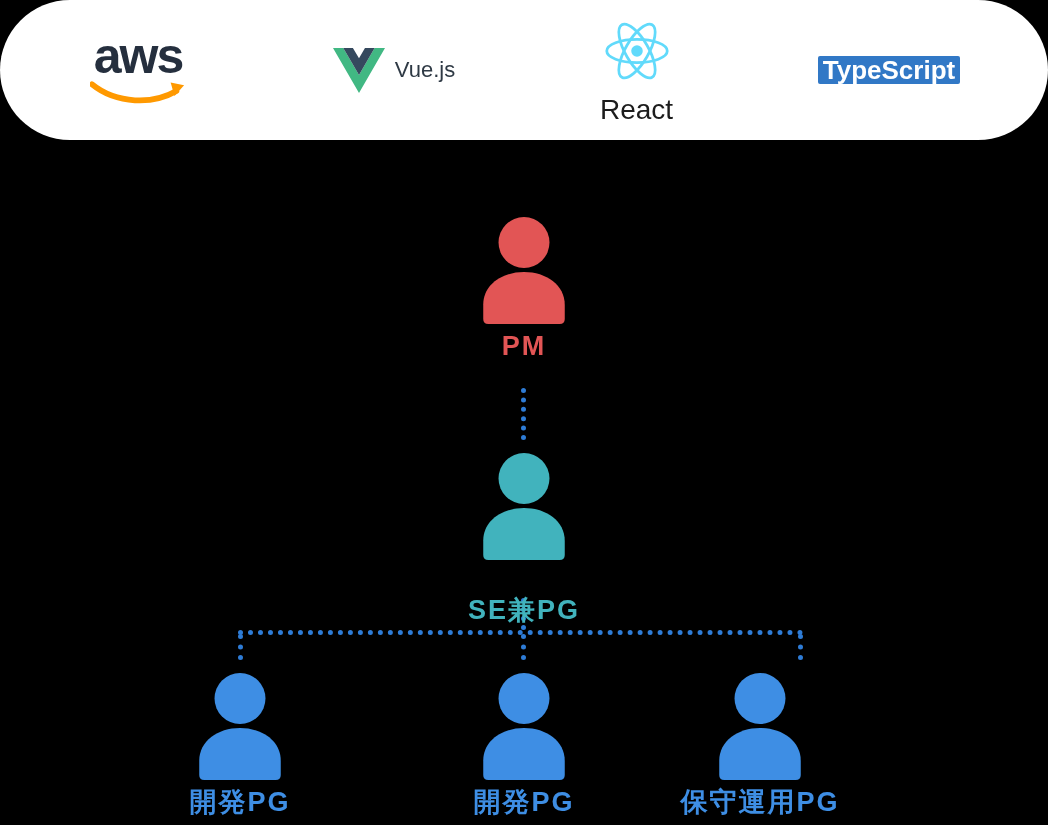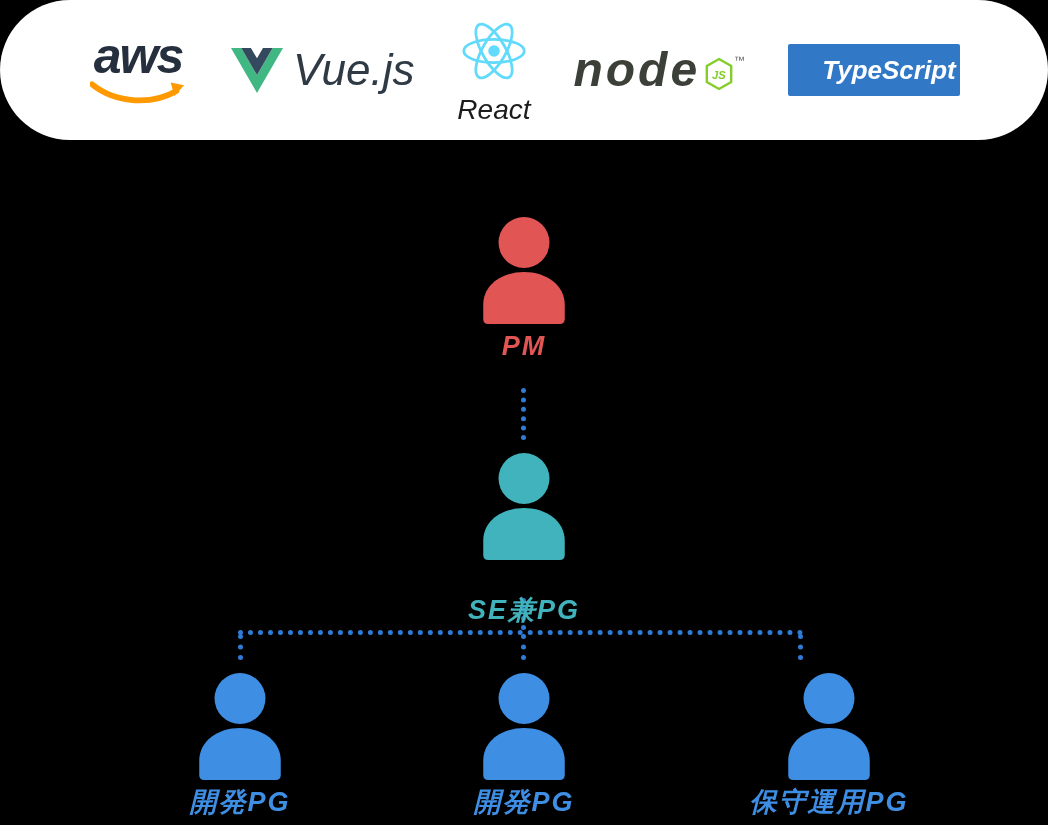--- a/index.html
+++ b/index.html
@@ -3,21 +3,20 @@
 <meta charset="utf-8">
 <style>
   html, body { margin: 0; padding: 0; background: #000; }
   .stage {
     position: relative;
     width: 1048px;
     height: 825px;
     background: #000;
     overflow: hidden;
     font-family: "Liberation Sans", sans-serif;
-    font-style: italic;
   }
 
   
   .logo-pill {
     position: absolute;
     left: 0; top: 0;
     width: 1048px; height: 140px;
     background: #ffffff;
     border-radius: 70px;
     display: flex;
@@ -30,41 +29,40 @@
 
   .aws-logo { flex-direction: column; width: 100px; }
   .aws-word {
     font-size: 50px; font-weight: 700;
     letter-spacing: -2px; line-height: 1; margin-top: -4px;
   }
   .aws-smile { width: 96px; height: 24px; margin-top: 0px; }
 
   .vue-logo { gap: 10px; }
   .vue-icon { width: 52px; height: 45px; }
-  .vue-text { font-size: 44px; font-weight: 500; }
+  .vue-text { font-size: 22px; font-weight: 500; }
 
   .react-logo { flex-direction: column; gap: 12px; margin-top: 6px; }
   .react-icon { width: 66px; height: 62px; }
   .react-text { font-size: 28px; font-weight: 400; }
 
   .node-logo { align-items: flex-end; }
   .node-word {
     font-size: 48px; font-weight: 800;
     letter-spacing: 3px; line-height: 0.9;
   }
   .node-hex { width: 30px; height: 34px; margin-left: 4px; margin-bottom: 1px; }
   .node-hex text { font-family: "Liberation Sans", sans-serif; font-weight: bold; }
   .node-tm { font-size: 11px; color: #555; align-self: flex-start; margin-top: 6px; }
 
   .ts-box {
-    width: 142px; height: 52px;
+    width: 142px; height: 28px;
     display: flex; align-items: center; justify-content: center;
     font-size: 26px; font-weight: 600;
     border-radius: 2px;
-    padding-left: 30px;
   }
 
   
   .person {
     position: absolute;
     width: 200px;
     display: flex; flex-direction: column; align-items: center;
     transform: translateX(-50%);
   }
   .person-icon { width: 102px; height: 108px; display: block; }
@@ -83,21 +81,21 @@
   .c-v2 { left: 521px; top: 598px; height: 32px; }
   .c-h  { left: 238px; top: 630px; width: 565px; }
   .c-s1 { left: 238px; top: 634px; height: 26px; }
   .c-s2 { left: 521px; top: 634px; height: 26px; }
   .c-s3 { left: 798px; top: 634px; height: 26px; }
 
   .p-pm { left: 524px; top: 216px; }
   .p-se { left: 524px; top: 452px; }
   .p-m0 { left: 240px; top: 672px; }
   .p-m1 { left: 524px; top: 672px; }
-  .p-m2 { left: 829px; top: 672px; }
+  .p-m2 { left: 760px; top: 672px; }
 </style>
 </head>
 <body>
 
 <div class="stage">
 
   <div class="logo-pill">
 
     <div class="logo aws-logo">
       <span class="aws-word" style="color: rgb(37, 47, 62);">aws</span>
@@ -120,28 +118,20 @@
         <circle r="2.1" fill="#61DAFB"></circle>
         <g fill="none" stroke-width="1" stroke="#61DAFB">
           <ellipse rx="11" ry="4.2"></ellipse>
           <ellipse rx="11" ry="4.2" transform="rotate(60)"></ellipse>
           <ellipse rx="11" ry="4.2" transform="rotate(120)"></ellipse>
         </g>
       </svg>
       <span class="react-text" style="color: rgb(28, 28, 28);">React</span>
     </div>
 
-    <div class="logo node-logo">
-      <span class="node-word" style="color: rgb(59, 64, 56);">node</span>
-      <svg class="node-hex" viewBox="0 0 32 36">
-        <polygon points="16,2 29,9.5 29,26.5 16,34 3,26.5 3,9.5" fill="none" stroke-width="2.5" stroke="#83CD29"></polygon>
-        <text x="16" y="23" text-anchor="middle" font-size="12" fill="#83CD29">JS</text>
-      </svg>
-      <span class="node-tm">™</span>
-    </div>
 
     <div class="logo">
       <span class="ts-box" style="background-color: rgb(49, 120, 198); color: rgb(255, 255, 255);">TypeScript</span>
     </div>
 
   </div>
 
   <div>
 
     <div class="connector v c-v1" style="border-color: rgb(46, 124, 214);"></div>

